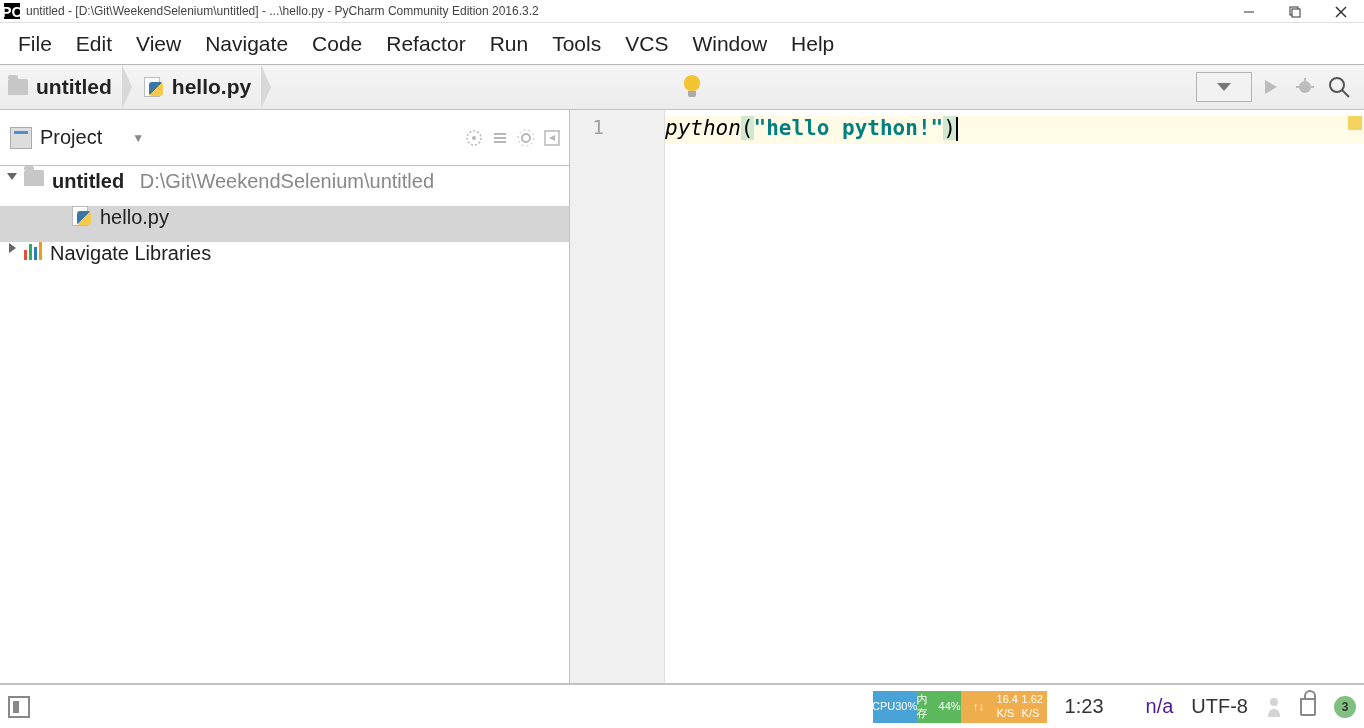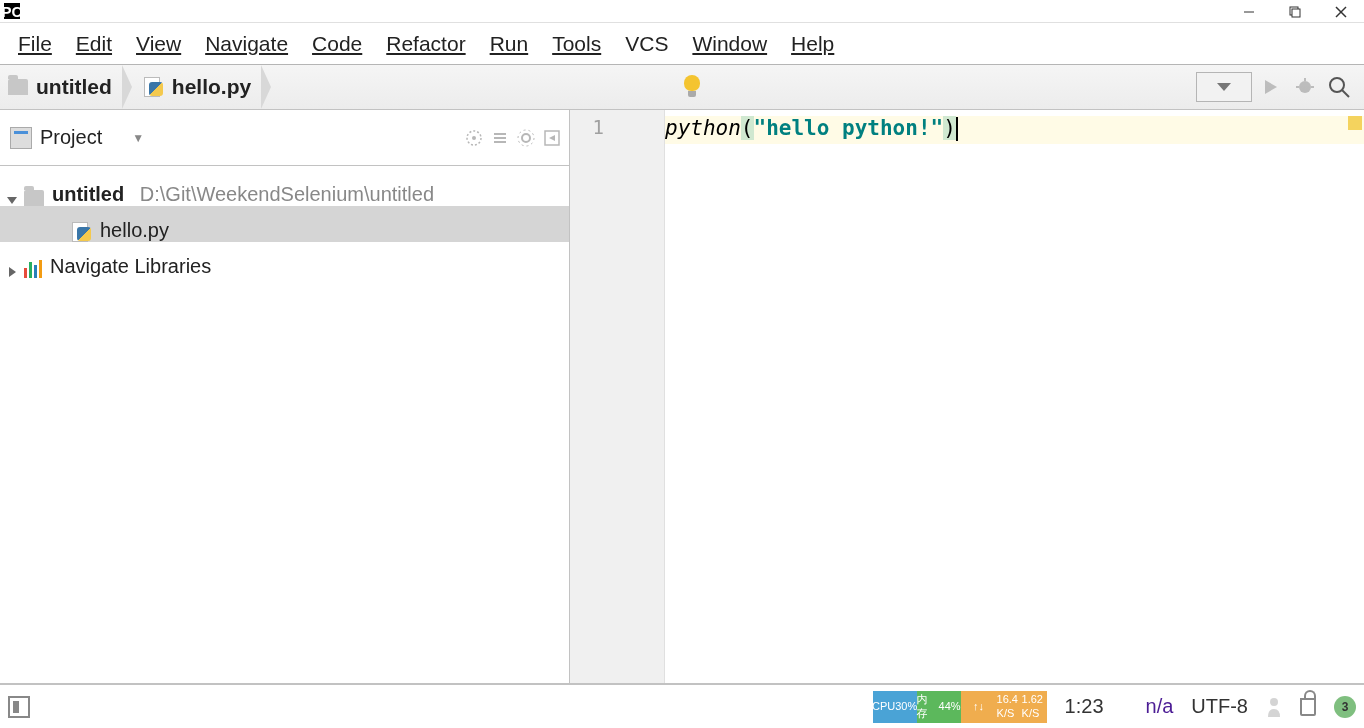--- a/index.html
+++ b/index.html
@@ -62,21 +62,21 @@
   display: flex;
   align-items: center;
   padding-left: 6px;
   border-bottom: 1px solid #b5b5b5;
 }
 .menu-bar .menu-item {
   font-size: 21px;
   color: #222;
   padding: 0 12px;
 }
-.menu-bar .menu-item .ul { text-decoration: underline; }
+.menu-bar .menu-item .ul { }
 
 
 .nav-bar {
   height: 45px;
   background: linear-gradient(#f5f5f5, #ececec);
   border-bottom: 1px solid #c2c2c2;
   display: flex;
   align-items: center;
   position: relative;
 }
@@ -250,21 +250,21 @@
   opacity: 0.6;
 }
 
 .tree {
   flex: 1;
   padding-top: 4px;
 }
 .tree-row {
   height: 36px;
   display: flex;
-  align-items: flex-end;
+  align-items: flex-start;
   font-size: 20px;
   color: #222;
 }
 .tree-row.selected {
   background: #d5d5d5;
 }
 .tree-toggle {
   width: 24px;
   text-align: center;
   color: #666;
@@ -431,20 +431,21 @@
 .man-icon {
   width: 16px; height: 20px;
   opacity: 0.5;
 }
 </style>
 </head>
 <body>
 
 <div class="title-bar">
   <div class="app-icon">PC</div>
+  <div class="title-text">untitled - [D:\Git\WeekendSelenium\untitled] - ...\hello.py - PyCharm Community Edition 2016.3.2</div>
   <div class="window-controls">
     <div class="win-btn">
       <svg width="12" height="12">
           <line x1="1" y1="6" x2="11" y2="6" stroke="#333" stroke-width="1"></line>
         </svg>
     </div>
     <div class="win-btn">
       <svg width="12" height="12">
           <rect x="1" y="1" width="8" height="8" fill="none" stroke="#333" stroke-width="1"></rect>
           <rect x="3" y="3" width="8" height="8" fill="#fff" stroke="#333" stroke-width="1"></rect>

